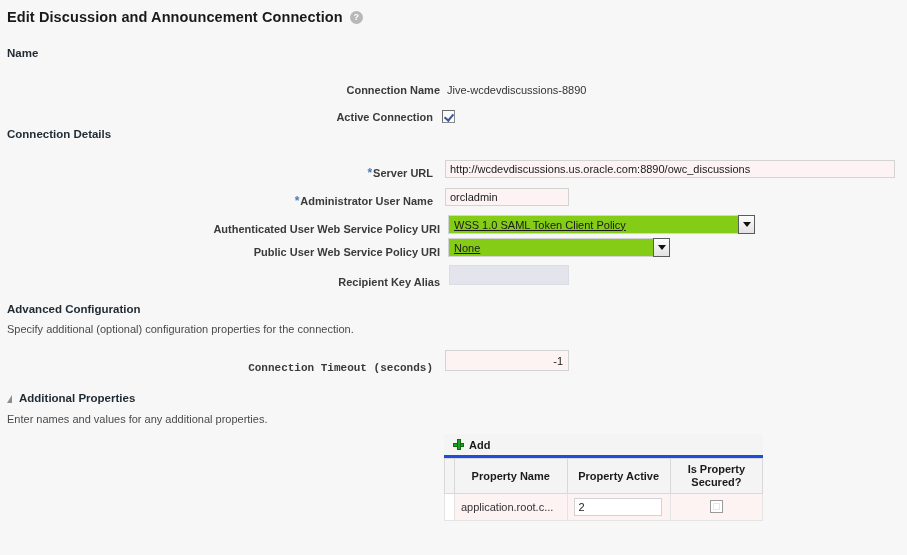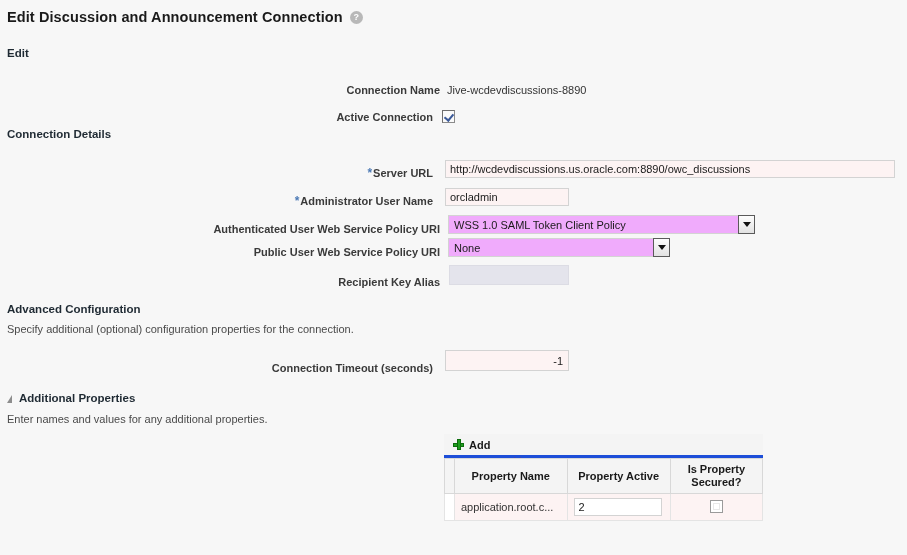--- a/index.html
+++ b/index.html
@@ -110,29 +110,30 @@
     padding-right: 5px;
   }
 
   
   .select-wrap {
     display: inline-flex;
     align-items: stretch;
     height: 19px;
   }
   .select-face {
-    background: #f0abfc;
+    background: #84cc16;
     border: 1px solid #d3d3d3;
     border-right: none;
     font-size: 11px;
     color: #1a1a1a;
     display: flex;
     align-items: center;
     padding-left: 5px;
     box-sizing: border-box;
+    text-decoration: underline;
   }
   .select-btn {
     width: 17px;
     border: 1px solid #5a5a5a;
     background: linear-gradient(#fdfdfd, #e2e2e2);
     display: flex;
     align-items: center;
     justify-content: center;
     box-sizing: border-box;
     cursor: pointer;
@@ -305,21 +306,21 @@
   }
 </style>
 </head>
 <body>
 
 <div class="page-title-row">
   <span class="page-title">Edit Discussion and Announcement Connection</span>
   <span class="help-icon">?</span>
 </div>
 
-<div class="section-head" style="top:47px;">Edit</div>
+<div class="section-head" style="top:47px;">Name</div>
 
 <div class="form-row" style="left:0px; top:76px; width:447px; justify-content:flex-end;">
   <span class="fld-label">Connection Name</span>
 </div>
 <div class="form-row" style="left:447px; top:76px;">
   <span class="readonly-value">Jive-wcdevdiscussions-8890</span>
 </div>
 
 <div class="form-row" style="left:0px; top:103px; width:440px; justify-content:flex-end;">
   <span class="fld-label">Active Connection</span>
@@ -363,21 +364,21 @@
 </div>
 
 <div class="form-row" style="left:0px; top:268px; width:447px; justify-content:flex-end;">
   <span class="fld-label">Recipient Key Alias</span>
 </div>
 <input class="txt disabled" disabled="" style="position: absolute; left: 449px; top: 265px; width: 120px; height: 20px;" value="">
 
 <div class="section-head" style="top:303px;">Advanced Configuration</div>
 <div class="section-note" style="top:323px;">Specify additional (optional) configuration properties for the connection.</div>
 
-<div class="form-row" style="left:0px; top:354px; width:440px; justify-content:flex-end;">
+<div class="form-row" style="left:0px; top:354px; width:440px; justify-content:flex-end;font-family:Liberation Mono, monospace;">
   <span class="fld-label">Connection Timeout (seconds)</span>
 </div>
 <input class="txt num" style="position: absolute; left: 445px; top: 350px; width: 124px; height: 21px;" value="-1">
 
 <div class="disclosure-row" style="top:392px;">
   <span class="disclosure-tri"></span>
   <span class="section-head" style="position:static;">Additional Properties</span>
 </div>
 <div class="section-note" style="top:413px;">Enter names and values for any additional properties.</div>
 

